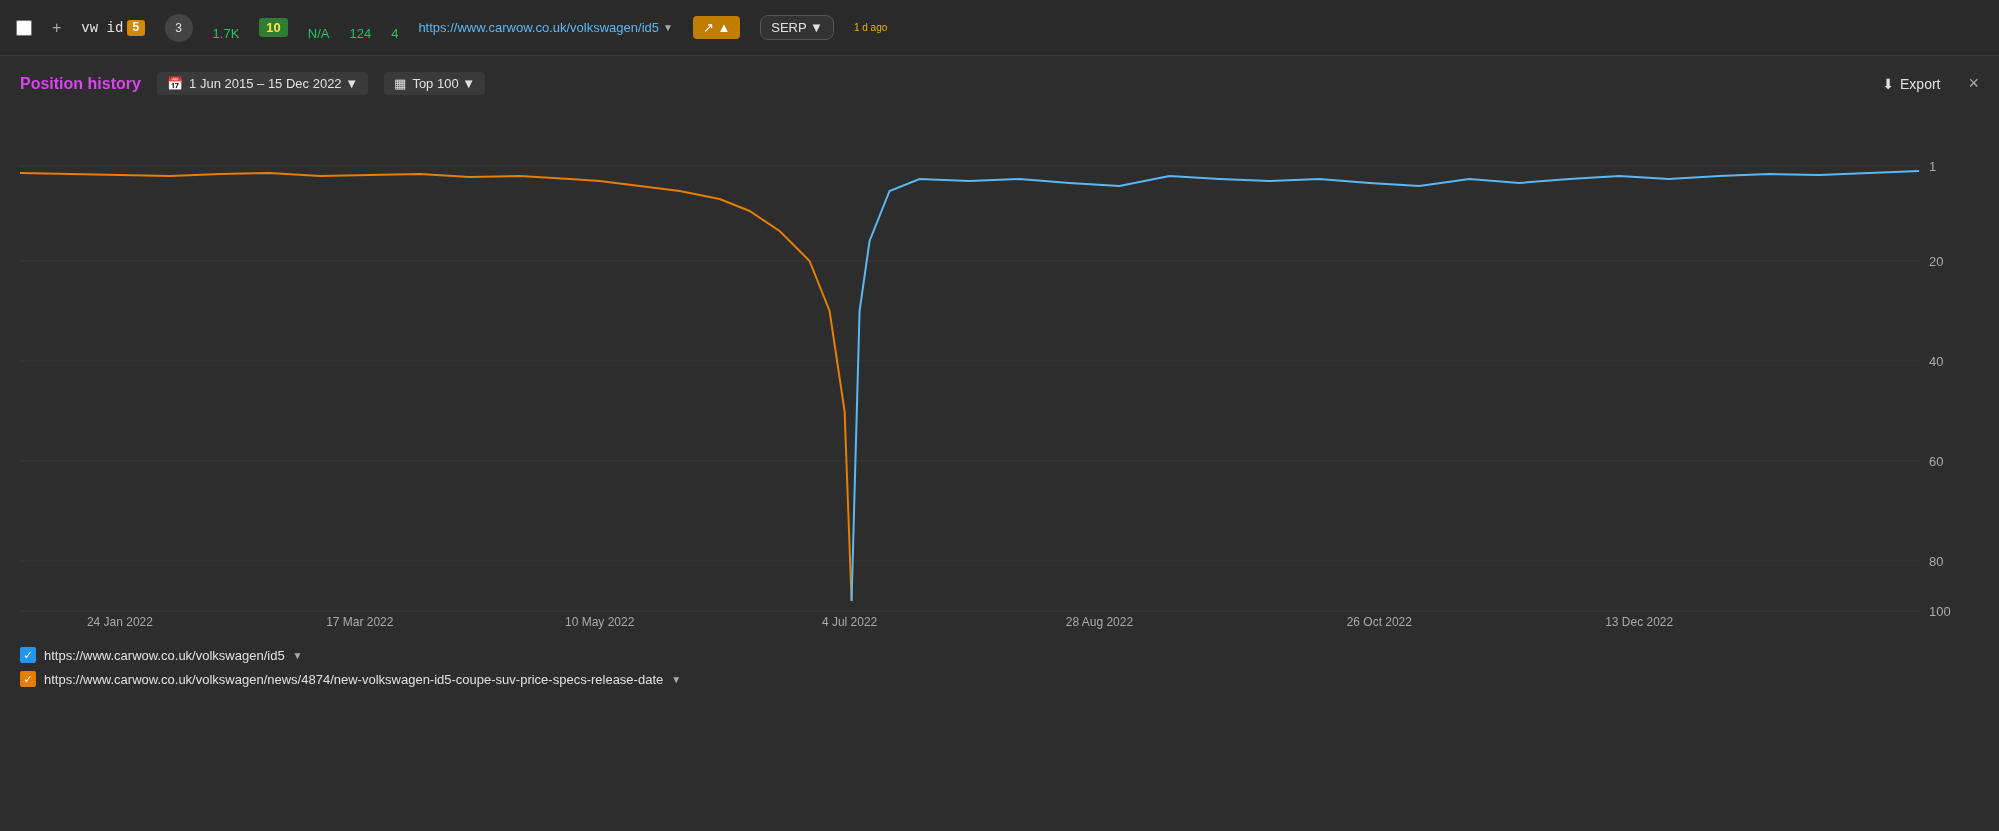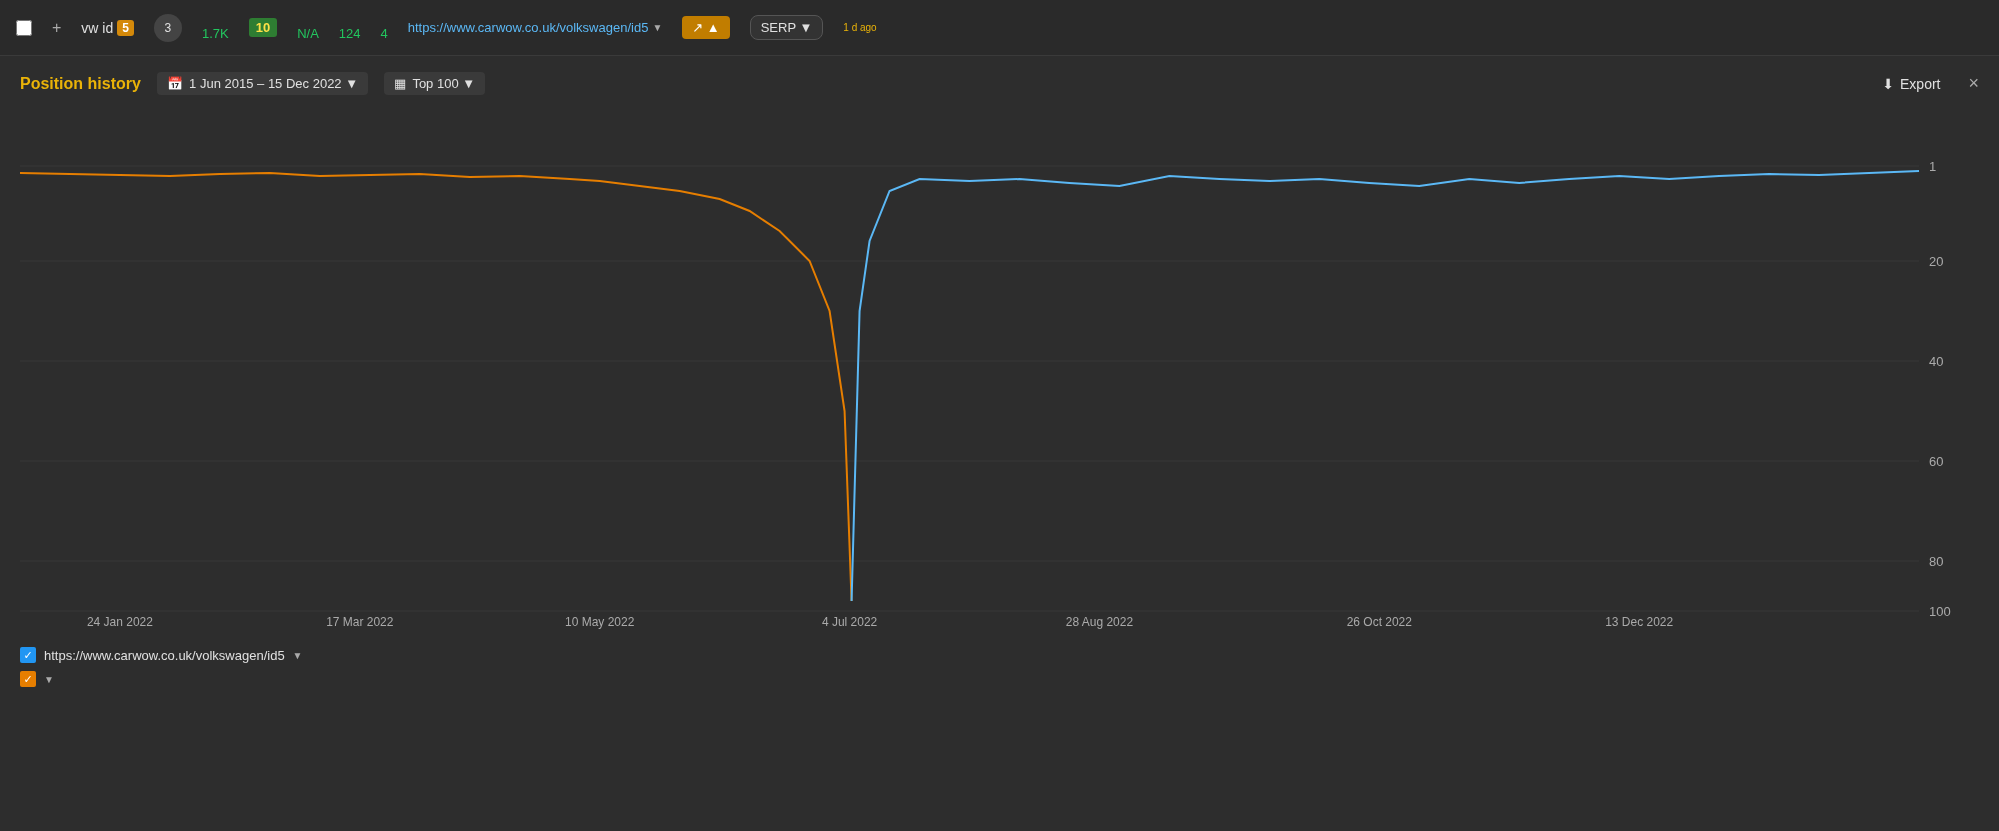--- a/index.html
+++ b/index.html
@@ -33,20 +33,21 @@
       font-size: 16px;
       cursor: pointer;
     }
     .keyword-tag {
       display: flex;
       align-items: center;
       gap: 4px;
       font-size: 14px;
       font-weight: 500;
       color: #e0e0e0;
+      font-family: Liberation Mono, monospace;
     }
     .keyword-text { color: #e0e0e0; }
     .keyword-badge {
       background: #d4890a;
       color: #fff;
       border-radius: 3px;
       padding: 1px 5px;
       font-size: 12px;
       font-weight: 700;
     }
@@ -107,21 +108,21 @@
     
     .panel-header {
       display: flex;
       align-items: center;
       gap: 16px;
       margin-bottom: 16px;
     }
     .panel-title {
       font-size: 16px;
       font-weight: 700;
-      color: #eab308;
+      color: #d946ef;
     }
     .date-filter {
       display: flex;
       align-items: center;
       gap: 6px;
       color: #e0e0e0;
       font-size: 13px;
       cursor: pointer;
       background: #3a3a3a;
       padding: 4px 10px;
@@ -358,17 +359,18 @@
         <span class="checkmark">✓</span>
       </div>
       <span class="legend-url">https://www.carwow.co.uk/volkswagen/id5</span>
       <span class="legend-arrow">▼</span>
     </div>
 
     <div class="legend-item">
       <div class="legend-checkbox-orange">
         <span class="checkmark">✓</span>
       </div>
+      <span class="legend-url">https://www.carwow.co.uk/volkswagen/news/4874/new-volkswagen-id5-coupe-suv-price-specs-release-date</span>
       <span class="legend-arrow">▼</span>
     </div>
   </div>
 
 </div>
 
 </body></html>

